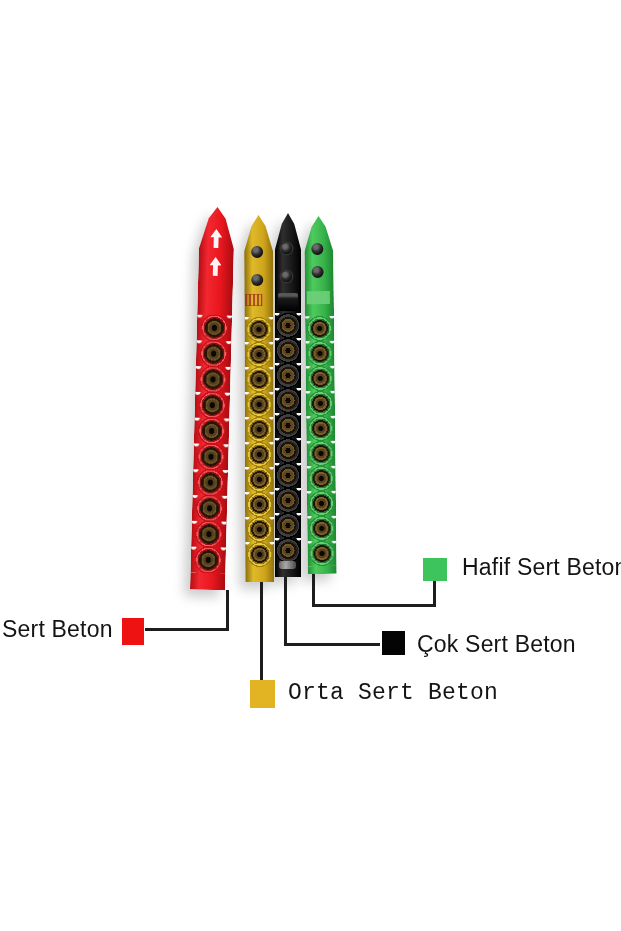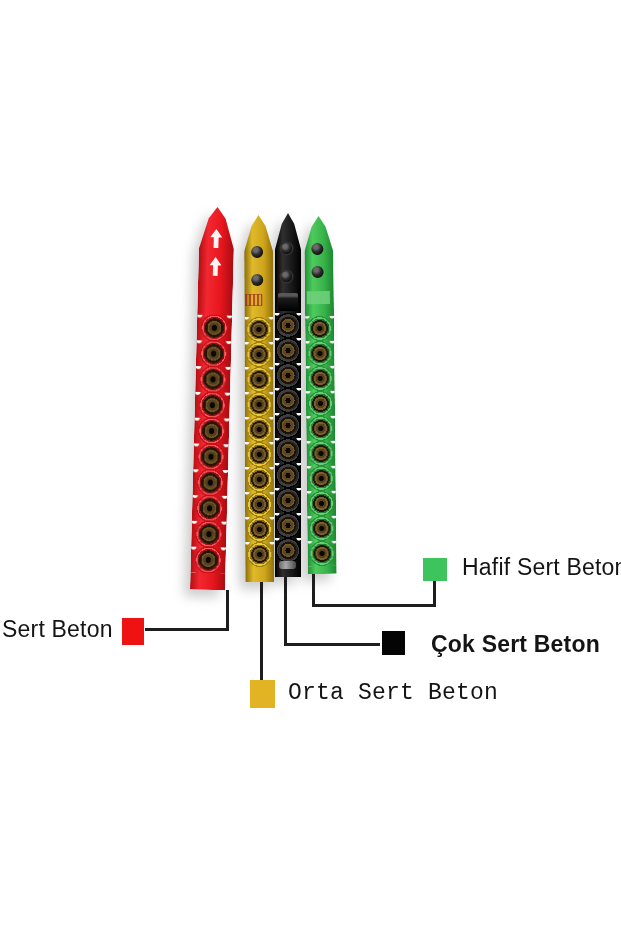--- a/index.html
+++ b/index.html
@@ -116,21 +116,21 @@
   
   .sw{position:absolute;}
   .sw-red{left:122px;top:618px;width:22px;height:27px;}
   .sw-yellow{left:250px;top:680px;width:25px;height:28px;}
   .sw-black{left:382px;top:631px;width:23px;height:24px;}
   .sw-green{left:423px;top:558px;width:24px;height:23px;}
 
   .lab{position:absolute;font-size:23px;letter-spacing:.2px;color:#141414;white-space:nowrap;}
   .lab-red{left:2px;top:616px;line-height:27px;}
   .lab-yellow{left:288px;top:679px;line-height:28px;font-family:Liberation Mono, monospace;}
-  .lab-black{left:431px;top:632px;line-height:24px;font-weight:bold;}
+  .lab-black{left:417px;top:632px;line-height:24px;}
   .lab-green{left:462px;top:556px;line-height:23px;}
 </style>
 </head>
 <body>
 
 <div class="stage">
 
   <div class="strips-group">
     <div class="strip strip-red">
       <div class="arrow a1"></div>

